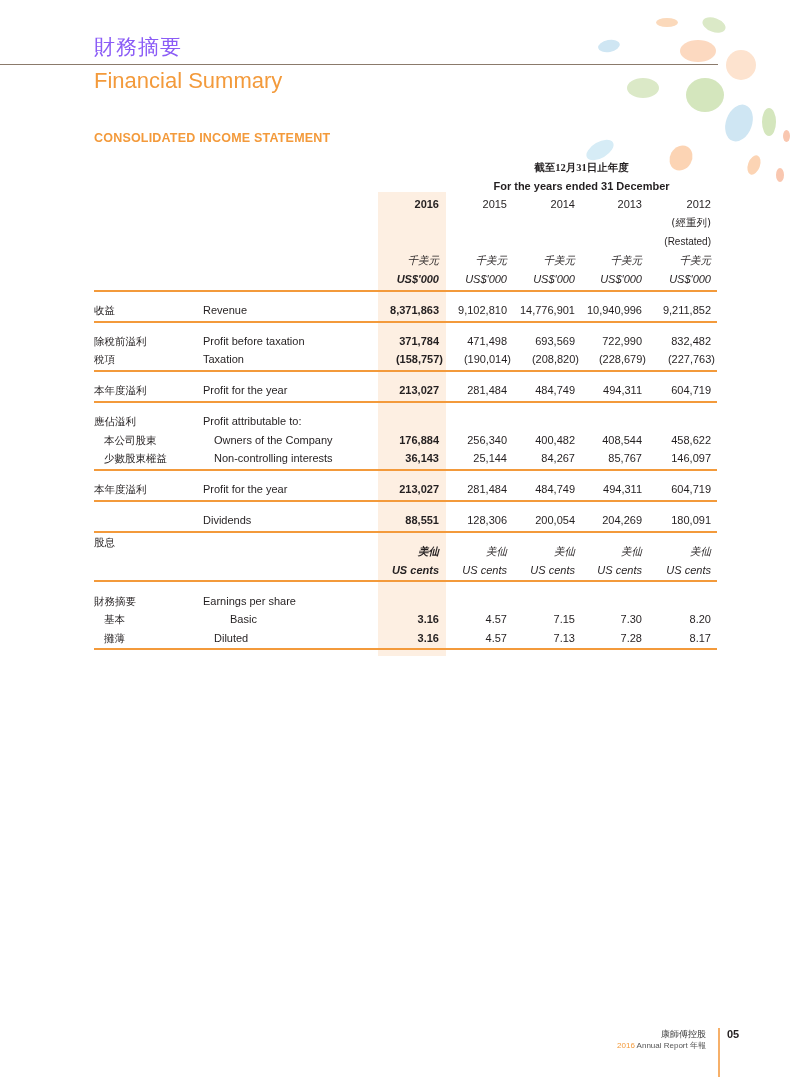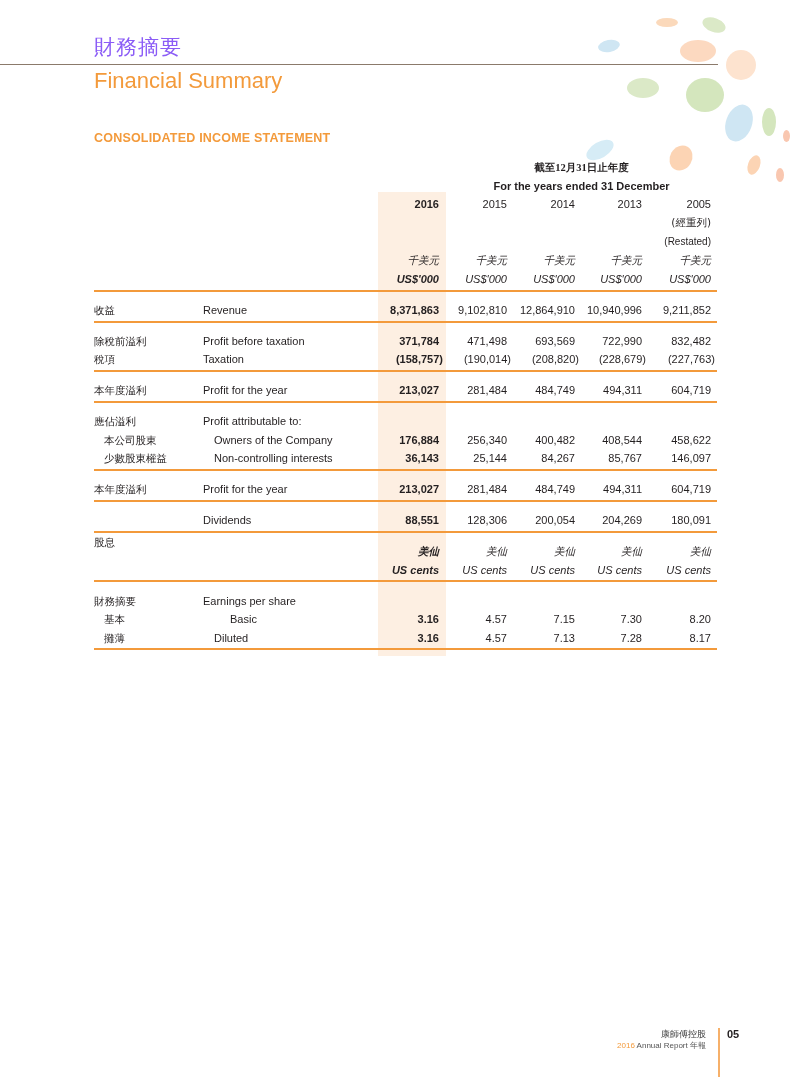--- a/index.html
+++ b/index.html
@@ -100,35 +100,35 @@
     <div class="cell num" style="right:218px;top:198px;">2014</div>
     <div class="cell num it cn" style="right:218px;top:254px;">千美元</div>
     <div class="cell num it" style="right:218px;top:273px;">US$'000</div>
   </div>
   <div>
     <div class="cell num" style="right:151px;top:198px;">2013</div>
     <div class="cell num it cn" style="right:151px;top:254px;">千美元</div>
     <div class="cell num it" style="right:151px;top:273px;">US$'000</div>
   </div>
   <div>
-    <div class="cell num" style="right:82px;top:198px;">2005</div>
+    <div class="cell num" style="right:82px;top:198px;">2012</div>
     <div class="cell num cn" style="right:82px;top:216px;">(經重列)</div>
     <div class="cell num" style="right:82px;top:236px;font-size:10px;">(Restated)</div>
     <div class="cell num it cn" style="right:82px;top:254px;">千美元</div>
     <div class="cell num it" style="right:82px;top:273px;">US$'000</div>
   </div>
 
   <div class="rule" style="top:290px;"></div>
 
   <div>
     <div class="cell cn" style="left:94px;top:304px;">收益</div>
     <div class="cell" style="left:203px;top:304px;">Revenue</div>
     <div class="cell num bold" style="right:354px;top:304px;">8,371,863</div>
     <div class="cell num" style="right:286px;top:304px;">9,102,810</div>
-    <div class="cell num" style="right:218px;top:304px;">12,864,910</div>
+    <div class="cell num" style="right:218px;top:304px;">14,776,901</div>
     <div class="cell num" style="right:151px;top:304px;">10,940,996</div>
     <div class="cell num" style="right:82px;top:304px;">9,211,852</div>
   </div>
   <div class="rule" style="top:321px;"></div>
 
   <div>
     <div class="cell cn" style="left:94px;top:335px;">除稅前溢利</div>
     <div class="cell" style="left:203px;top:335px;">Profit before taxation</div>
     <div class="cell num bold" style="right:354px;top:335px;">371,784</div>
     <div class="cell num" style="right:286px;top:335px;">471,498</div>

